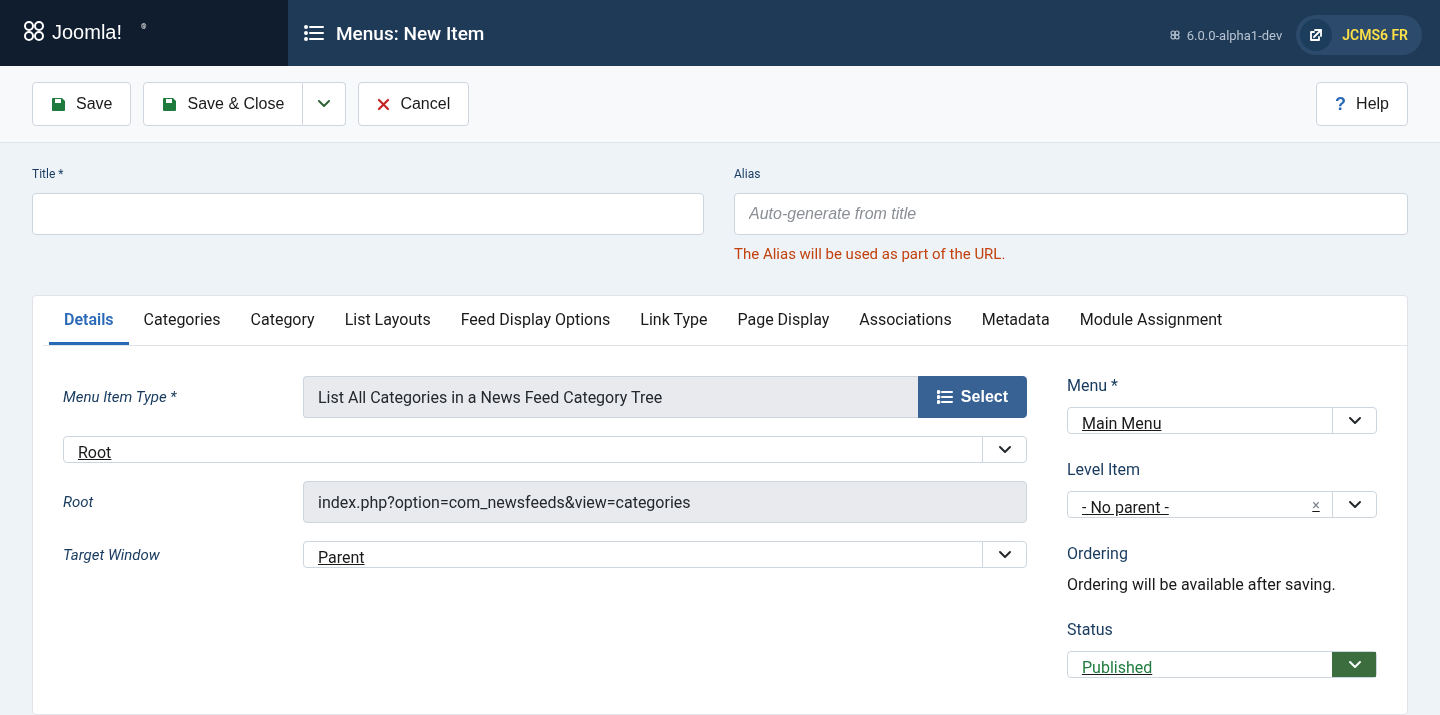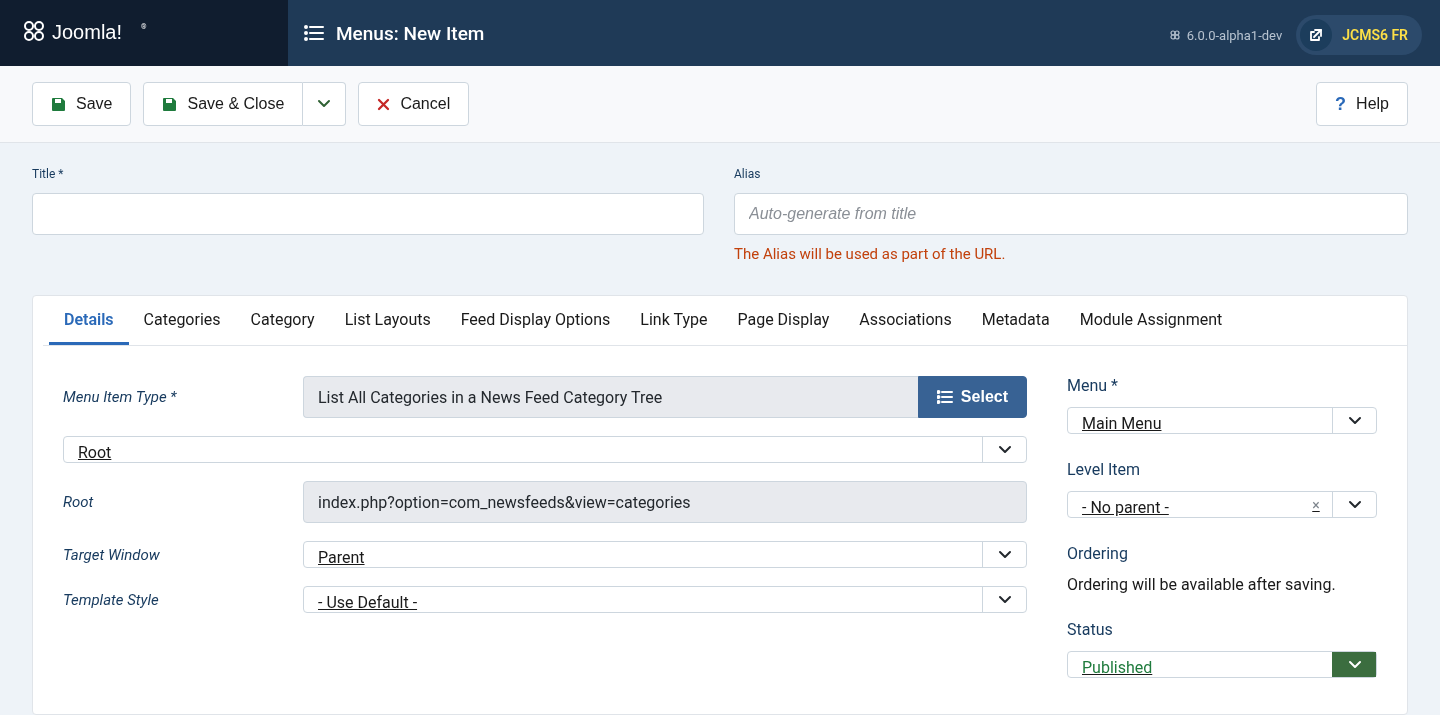--- a/index.html
+++ b/index.html
@@ -480,33 +480,20 @@
               <span class="value">Parent</span>
               <span class="caret-box">
                 <svg width="14" height="10" viewBox="0 0 14 10">
                     <path d="M2 2l5 5 5-5" fill="none" stroke="#23282d" stroke-width="2" stroke-linecap="round" stroke-linejoin="round"></path>
                   </svg>
               </span>
             </div>
           </div>
         </div>
 
-        <div class="form-row">
-          <div class="row-label">Template Style</div>
-          <div class="row-control">
-            <div class="select">
-              <span class="value">- Use Default -</span>
-              <span class="caret-box">
-                <svg width="14" height="10" viewBox="0 0 14 10">
-                    <path d="M2 2l5 5 5-5" fill="none" stroke="#23282d" stroke-width="2" stroke-linecap="round" stroke-linejoin="round"></path>
-                  </svg>
-              </span>
-            </div>
-          </div>
-        </div>
 
       </div>
 
       <div class="col-side">
 
         <div class="side-block">
           <div class="side-label">Menu *</div>
           <div class="select">
             <span class="value">Main Menu</span>
             <span class="caret-box">

